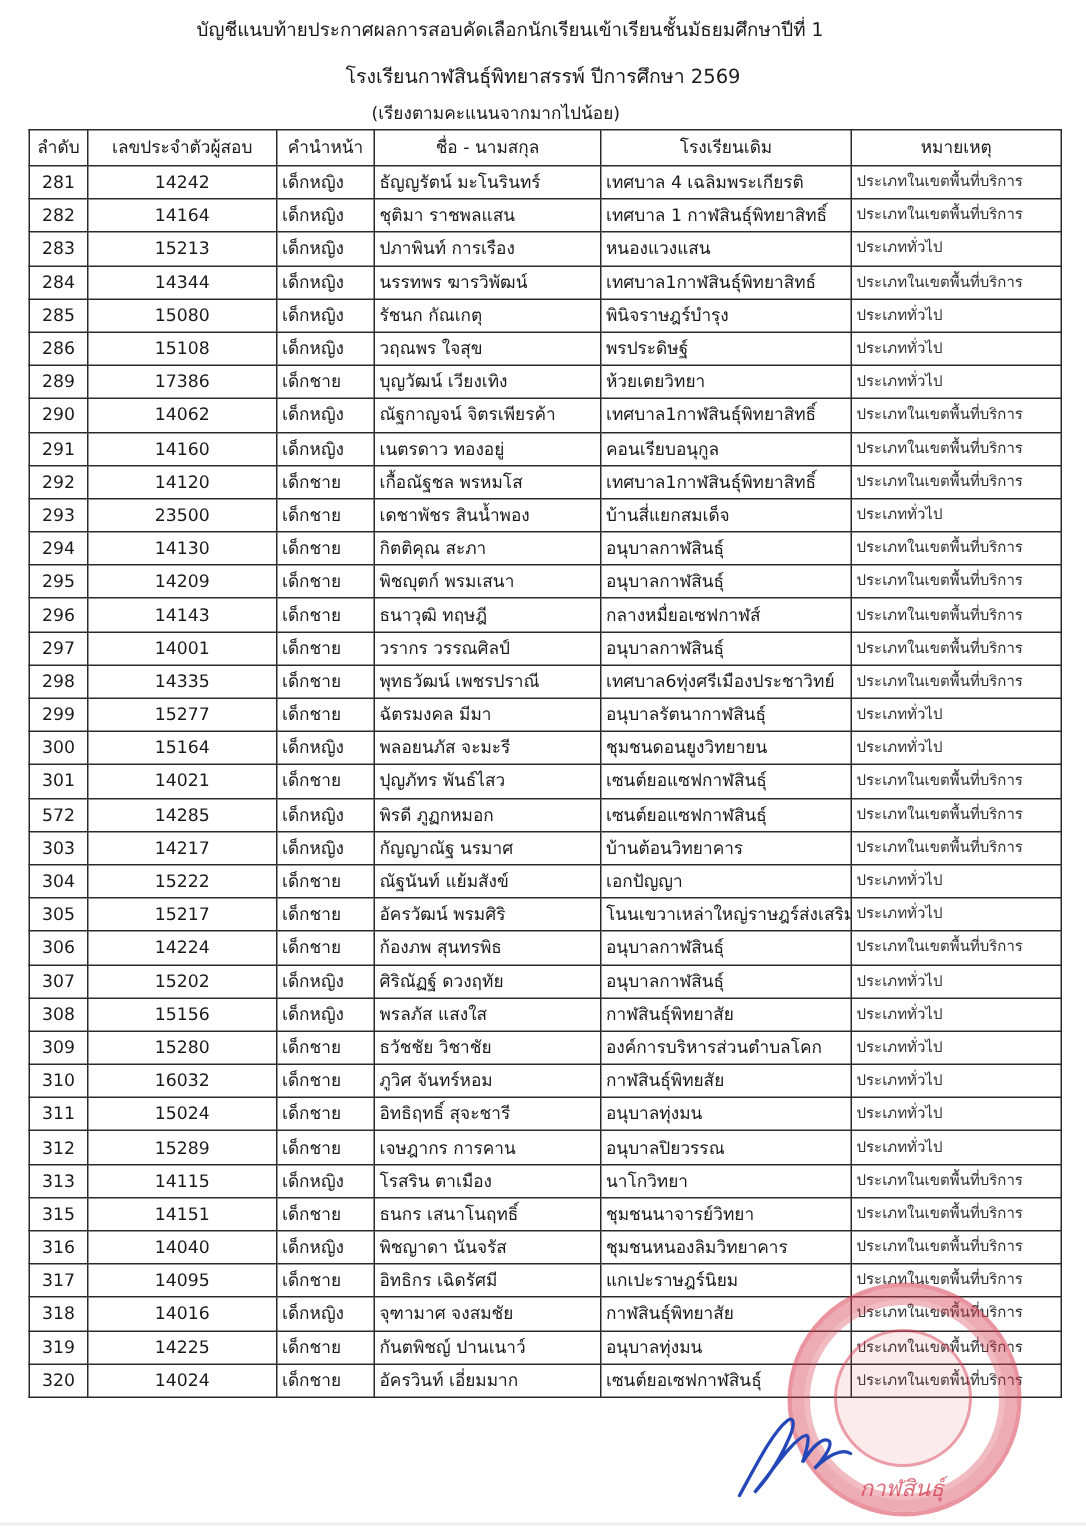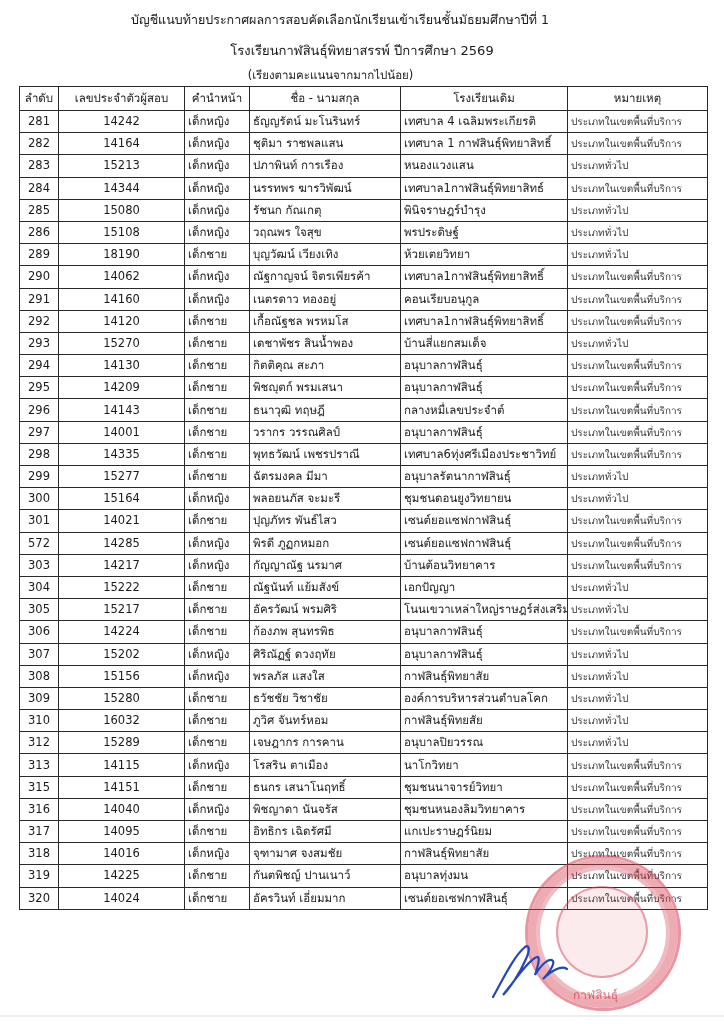--- a/index.html
+++ b/index.html
@@ -27,21 +27,21 @@
   .stamp {
     position: absolute; left: 525px; top: 855px; width: 150px; height: 150px;
     border-radius: 50%; border: 3px solid rgba(215,60,80,0.55);
     box-shadow: inset 0 0 0 8px rgba(215,60,80,0.12), inset 0 0 0 12px rgba(215,60,80,0.35);
     pointer-events: none;
   }
   .stamp-inner {
     position: absolute; left: 28px; top: 28px; width: 88px; height: 88px; border-radius: 50%;
     border: 2px solid rgba(215,60,80,0.45); background: rgba(230,90,110,0.12);
   }
-  .stamp-text { position: absolute; left: 45px; bottom: 4px; font-size: 12px; color: rgba(210,50,70,0.7); }
+  .stamp-text { position: absolute; left: 45px; bottom: 4px; font-size: 15px; color: rgba(210,50,70,0.7); font-style: italic; }
   .signature { position: absolute; left: 485px; top: 935px; width: 90px; height: 70px; pointer-events: none; }
   .bottom-line { position: absolute; left: 0; top: 1015px; width: 724px; height: 2px; background: #eeeeee; }
 </style>
 </head>
 <body>
 
 <div class="titles">
   <div class="t1">บัญชีแนบท้ายประกาศผลการสอบคัดเลือกนักเรียนเข้าเรียนชั้นมัธยมศึกษาปีที่ 1</div>
   <div class="t2">โรงเรียนกาฬสินธุ์พิทยาสรรพ์   ปีการศึกษา 2569</div>
   <div class="t3">(เรียงตามคะแนนจากมากไปน้อย)</div>
@@ -110,21 +110,21 @@
       <tr>
         <td class="c">286</td>
         <td class="c">15108</td>
         <td class="prefix">เด็กหญิง</td>
         <td class="name">วฤณพร ใจสุข</td>
         <td class="school">พรประดิษฐ์</td>
         <td class="note">ประเภททั่วไป</td>
       </tr>
       <tr>
         <td class="c">289</td>
-        <td class="c">18190</td>
+        <td class="c">17386</td>
         <td class="prefix">เด็กชาย</td>
         <td class="name">บุญวัฒน์ เวียงเทิง</td>
         <td class="school">ห้วยเตยวิทยา</td>
         <td class="note">ประเภททั่วไป</td>
       </tr>
       <tr>
         <td class="c">290</td>
         <td class="c">14062</td>
         <td class="prefix">เด็กหญิง</td>
         <td class="name">ณัฐกาญจน์ จิตรเพียรค้า</td>
@@ -142,21 +142,21 @@
       <tr>
         <td class="c">292</td>
         <td class="c">14120</td>
         <td class="prefix">เด็กชาย</td>
         <td class="name">เกื้อณัฐชล พรหมโส</td>
         <td class="school">เทศบาล1กาฬสินธุ์พิทยาสิทธิ์</td>
         <td class="note">ประเภทในเขตพื้นที่บริการ</td>
       </tr>
       <tr>
         <td class="c">293</td>
-        <td class="c">15270</td>
+        <td class="c">23500</td>
         <td class="prefix">เด็กชาย</td>
         <td class="name">เดชาพัชร สินน้ำพอง</td>
         <td class="school">บ้านสี่แยกสมเด็จ</td>
         <td class="note">ประเภททั่วไป</td>
       </tr>
       <tr>
         <td class="c">294</td>
         <td class="c">14130</td>
         <td class="prefix">เด็กชาย</td>
         <td class="name">กิตติคุณ สะภา</td>
@@ -169,21 +169,21 @@
         <td class="prefix">เด็กชาย</td>
         <td class="name">พิชญุตก์ พรมเสนา</td>
         <td class="school">อนุบาลกาฬสินธุ์</td>
         <td class="note">ประเภทในเขตพื้นที่บริการ</td>
       </tr>
       <tr>
         <td class="c">296</td>
         <td class="c">14143</td>
         <td class="prefix">เด็กชาย</td>
         <td class="name">ธนาวุฒิ ทฤษฎี</td>
-        <td class="school">กลางหมื่เลขประจำต์</td>
+        <td class="school">กลางหมื่ยอเซฟกาฬส์</td>
         <td class="note">ประเภทในเขตพื้นที่บริการ</td>
       </tr>
       <tr>
         <td class="c">297</td>
         <td class="c">14001</td>
         <td class="prefix">เด็กชาย</td>
         <td class="name">วรากร วรรณศิลป์</td>
         <td class="school">อนุบาลกาฬสินธุ์</td>
         <td class="note">ประเภทในเขตพื้นที่บริการ</td>
       </tr>
@@ -282,20 +282,28 @@
         <td class="name">ธวัชชัย วิชาชัย</td>
         <td class="school">องค์การบริหารส่วนตำบลโคก</td>
         <td class="note">ประเภททั่วไป</td>
       </tr>
       <tr>
         <td class="c">310</td>
         <td class="c">16032</td>
         <td class="prefix">เด็กชาย</td>
         <td class="name">ภูวิศ จันทร์หอม</td>
         <td class="school">กาฬสินธุ์พิทยสัย</td>
+        <td class="note">ประเภททั่วไป</td>
+      </tr>
+      <tr>
+        <td class="c">311</td>
+        <td class="c">15024</td>
+        <td class="prefix">เด็กชาย</td>
+        <td class="name">อิทธิฤทธิ์ สุจะชารี</td>
+        <td class="school">อนุบาลทุ่งมน</td>
         <td class="note">ประเภททั่วไป</td>
       </tr>
       <tr>
         <td class="c">312</td>
         <td class="c">15289</td>
         <td class="prefix">เด็กชาย</td>
         <td class="name">เจษฎากร การคาน</td>
         <td class="school">อนุบาลปิยวรรณ</td>
         <td class="note">ประเภททั่วไป</td>
       </tr>

